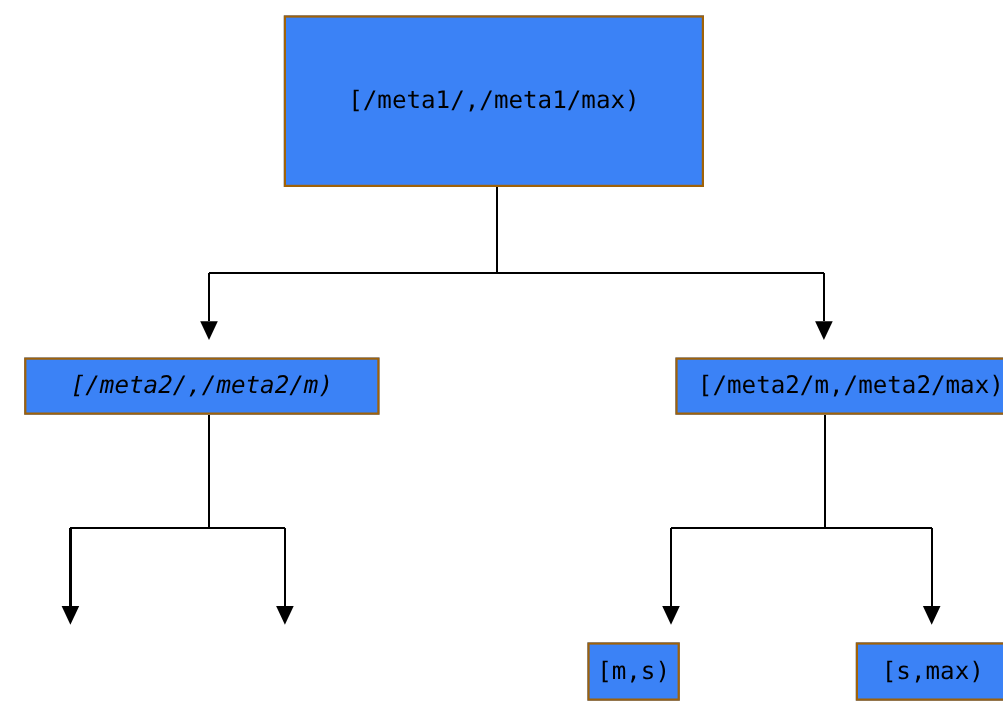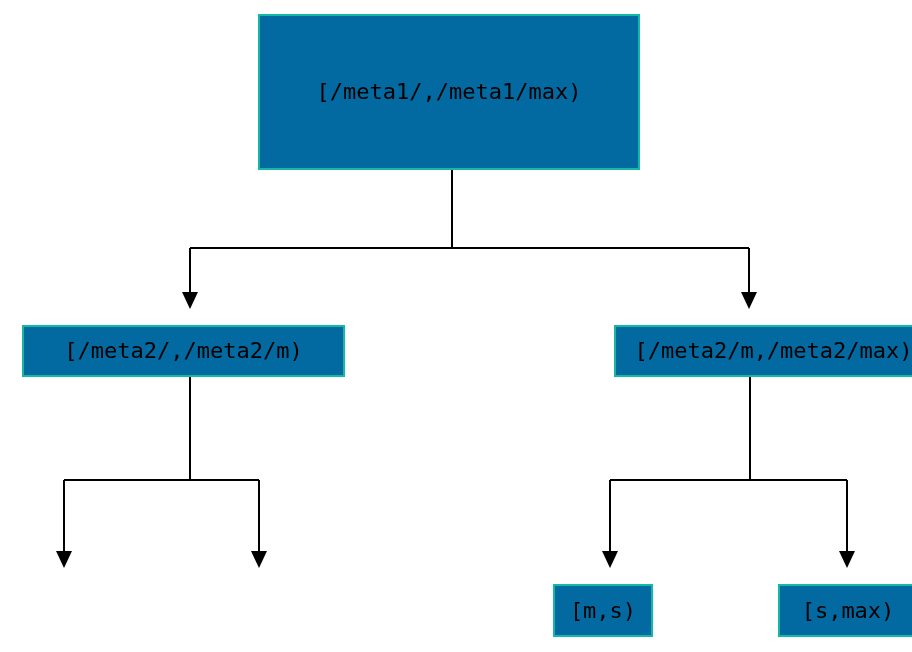--- a/index.html
+++ b/index.html
@@ -11,22 +11,22 @@
     position: relative;
     width: 912px;
     height: 652px;
     background: #ffffff;
     font-family: "DejaVu Sans Mono", "Liberation Mono", monospace;
     overflow: hidden;
   }
   .node {
     position: absolute;
     box-sizing: border-box;
-    border: 2px solid #14b8a6;
-    background: #0369a1;
+    border: 2px solid #a16207;
+    background: #3b82f6;
     display: flex;
     align-items: center;
     justify-content: center;
     font-size: 22px;
     line-height: 1;
     color: #000000;
     white-space: pre;
   }
   #edges {
     position: absolute;
@@ -39,25 +39,25 @@
     stroke: #000000;
     stroke-width: 2;
     fill: none;
   }
   .arrowhead {
     fill: #000000;
     stroke: none;
   }
   
   #node-root        { left: 258px; top: 14px;  width: 382px; height: 156px; }
-  #node-meta2-left  { left: 22px;  top: 325px; width: 323px; height: 52px; }
+  #node-meta2-left  { left: 22px;  top: 325px; width: 323px; height: 52px; font-style: italic; }
   #node-meta2-right { left: 582px; top: 325px; width: 319px; height: 52px; margin-left: 32px; }
   #leaf-ag          { left: 8px;   top: 584px; width: 100px; height: 53px; }
   #leaf-gm          { left: 204px; top: 584px; width: 100px; height: 53px; }
-  #leaf-ms          { left: 553px; top: 584px; width: 100px; height: 53px; }
+  #leaf-ms          { left: 534px; top: 584px; width: 84px; height: 53px; }
   #leaf-smax        { left: 778px; top: 584px; width: 140px; height: 53px; }
 </style>
 </head>
 <body>
 
 <div id="canvas">
 
   <svg id="edges" viewBox="0 0 912 652">
 
     <path class="edge" shape-rendering="crispEdges" d="M452,170 V248 M190,248 H749 M190,248 V292 M749,248 V292"></path>

